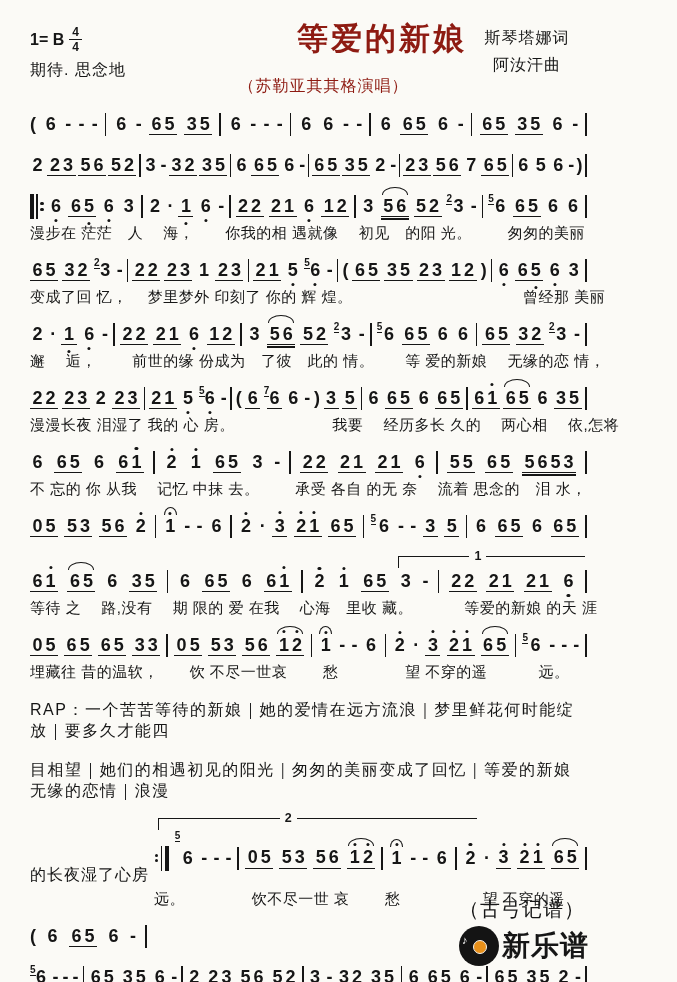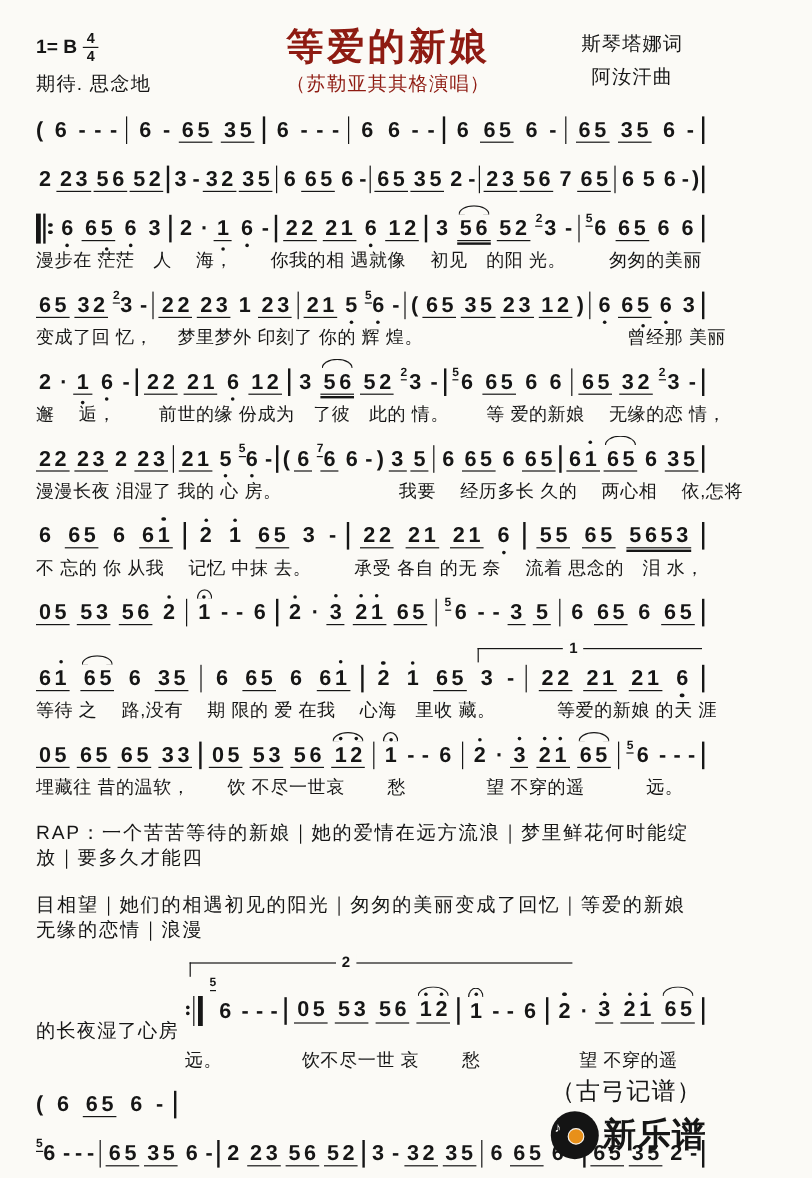--- a/index.html
+++ b/index.html
@@ -17,22 +17,22 @@
   .page{box-sizing:border-box;width:613px;height:982px;padding:16px 26px 10px 30px;position:relative;}
 
   
   .hdr{display:grid;grid-template-columns:150px 1fr 120px;align-items:start;}
   .key-block{padding-top:10px;}
   .key-line{font-weight:bold;font-size:16px;display:flex;align-items:center;gap:5px;}
   .frac{display:inline-flex;flex-direction:column;align-items:center;line-height:1;font-size:12px;font-weight:bold;}
   .frac .top{border-bottom:1.6px solid var(--ink);padding:0 3px 1px;}
   .frac .bot{padding-top:1px;}
   .mood{font-size:16px;margin-top:7px;letter-spacing:1px;}
-  .title{color:var(--red);font-size:31px;font-weight:bold;text-align:center;letter-spacing:3px;margin-top:2px;}
-  .subtitle{color:var(--red);font-size:16px;text-align:center;margin-top:0;letter-spacing:1px;}
+  .title{color:var(--red);font-size:31px;font-weight:bold;text-align:right;letter-spacing:3px;margin-top:2px;}
+  .subtitle{color:var(--red);font-size:16px;text-align:center;margin-top:16px;letter-spacing:1px;}
   .credits{font-size:16px;text-align:center;line-height:1.7;padding-top:8px;letter-spacing:1px;}
 
   
   #score{margin-top:10px;}
   .system{position:relative;margin-top:14px;}
   .system.has-volta{padding-top:14px;}
   .notes-row{display:flex;align-items:center;min-height:27px;font-weight:bold;font-size:18px;gap:9px;}
   .notes-row.just{justify-content:space-between;gap:0;}
   .grp{display:inline-flex;position:relative;padding:0 1px;}
   .n{position:relative;display:inline-block;padding:0 1.5px;line-height:1.15;}

